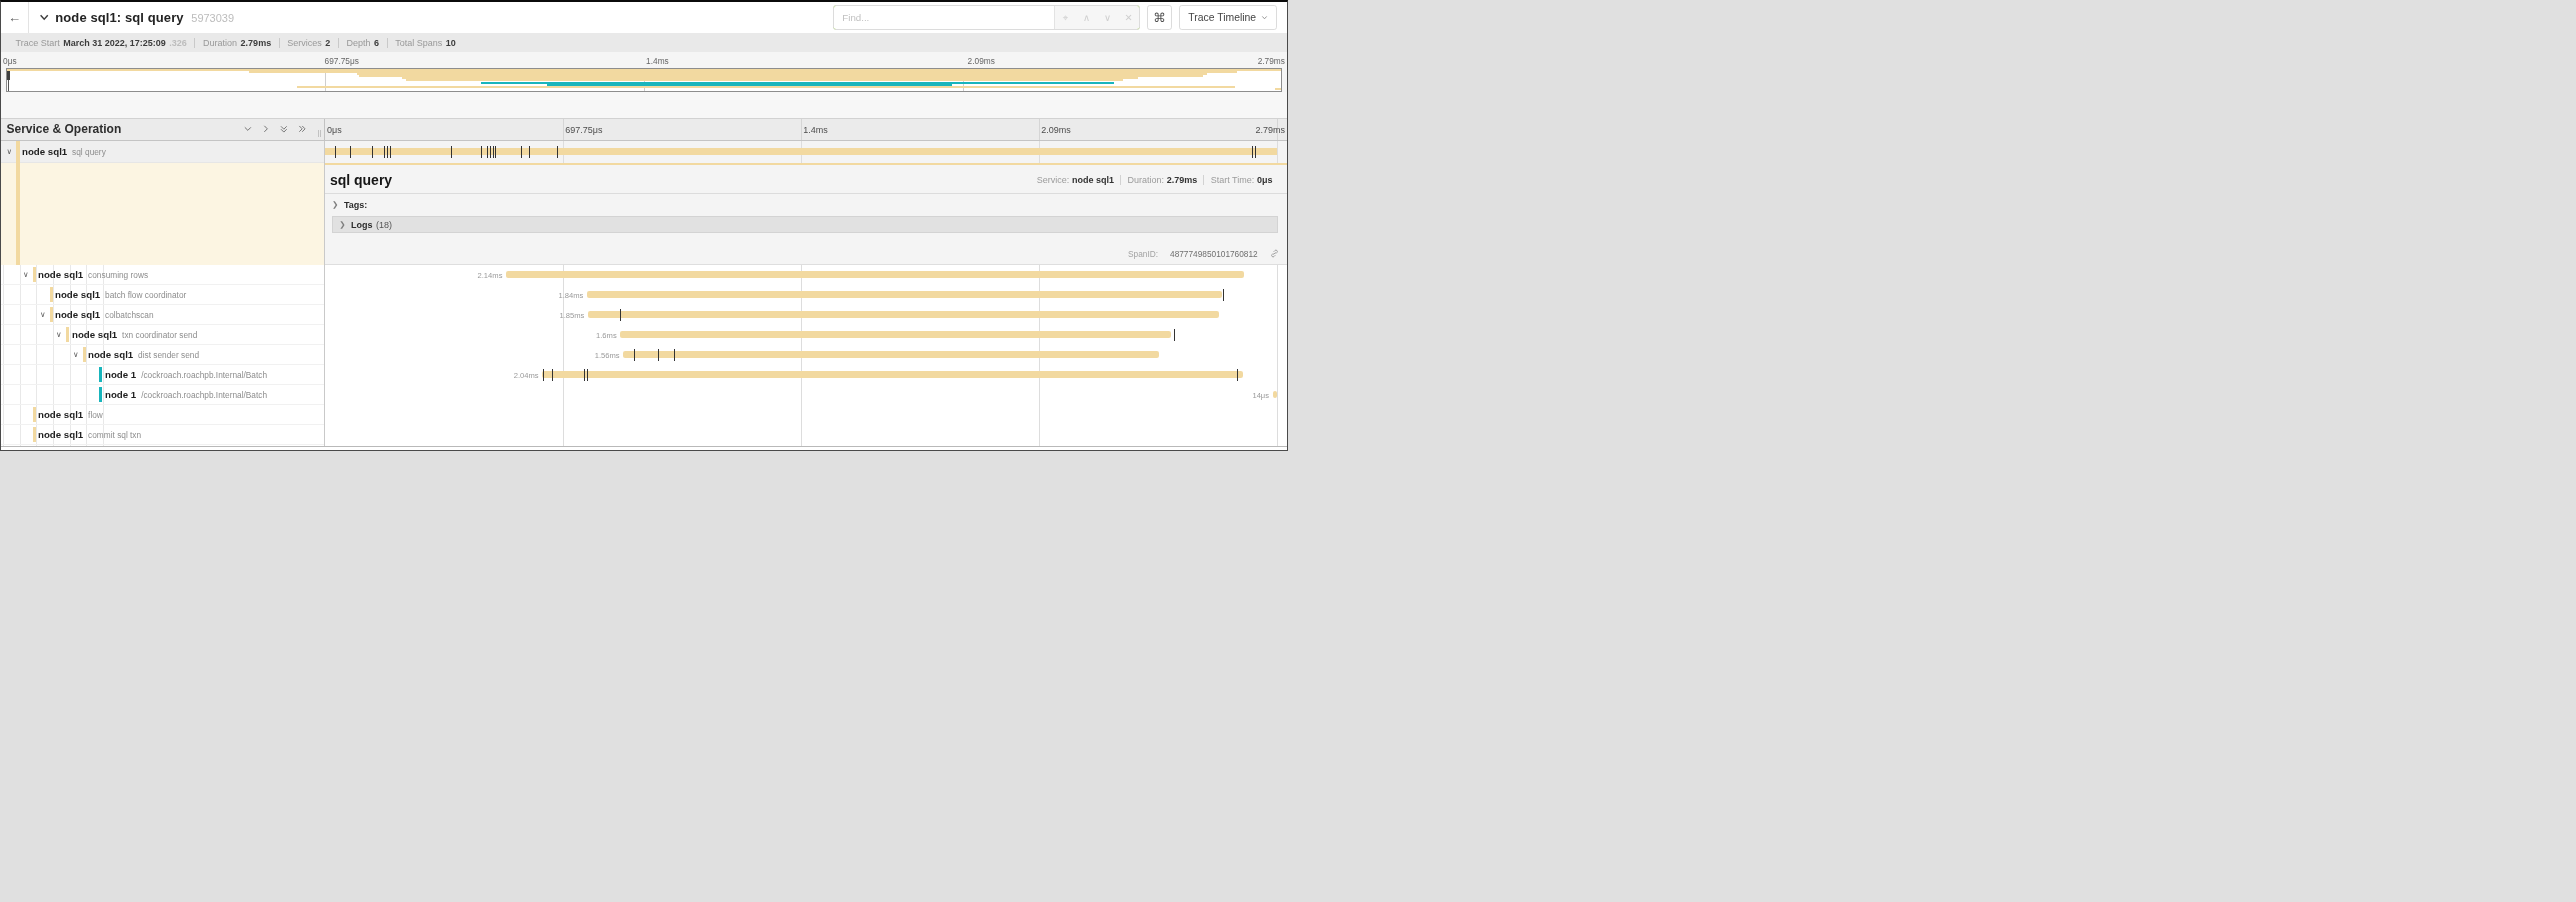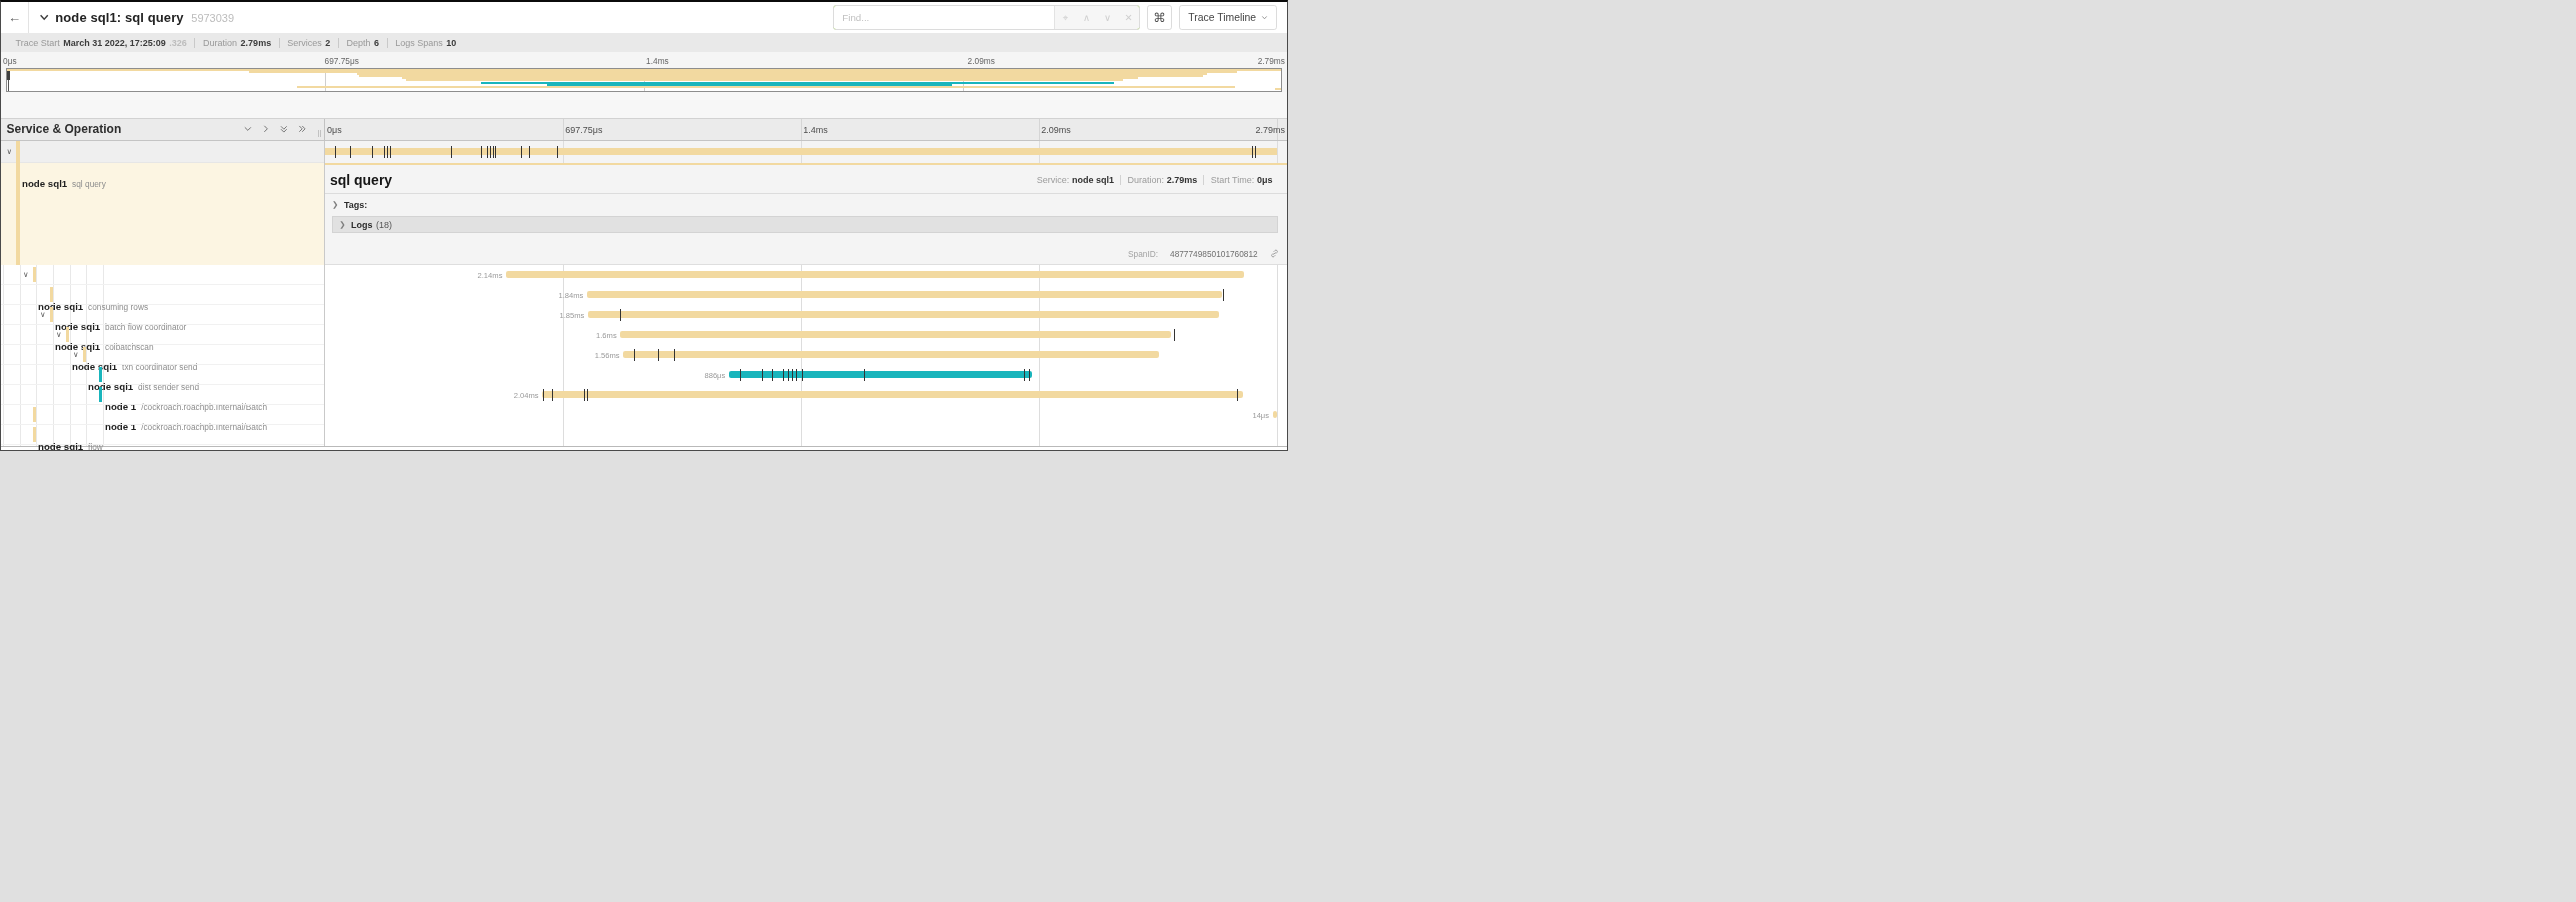--- a/index.html
+++ b/index.html
@@ -67,21 +67,21 @@
 
   .row1-left { height:22px; background:#efefef; border-bottom:0.7px solid #e6e6e6; position:relative; cursor:pointer; }
   .cream { height:102px; background:#fcf5e2; }
   .row1-accent { position:absolute; left:15.3px; top:0; width:3.5px; height:124px; z-index:2; }
 
   .tree-rows { position:relative; height:181px; }
   .tguide { position:absolute; top:0; bottom:0; width:0.7px; background:#e8e8e8; }
   .tree-row { height:20px; position:relative; border-bottom:0.7px solid #f1f1f1; cursor:pointer; }
   .tree-chev { position:absolute; top:50%; transform:translateY(-50%); color:#5c5c5c; font-size:7.6px; }
   .tree-accent { position:absolute; top:2.8px; width:2.8px; height:14.6px; }
-  .tree-svc { position:absolute; top:50%; transform:translateY(-50%); font-size:9.7px; font-weight:700; color:#1f1f1f; white-space:nowrap;margin-top:32px; }
+  .tree-svc { position:absolute; top:50%; transform:translateY(-50%); font-size:9.7px; font-weight:700; color:#1f1f1f; white-space:nowrap; }
   .tree-op { font-size:8.3px; font-weight:400; color:#8d8d8d; margin-left:4.9px; }
 
   .row1-band { height:22px; background:#f4f4f4; position:relative; }
   .span-bar { position:absolute; top:6.2px; height:7.6px; border-radius:2.1px; }
   .row1-band .span-bar { top:7px; border-radius:0; }
   .tickmark { position:absolute; top:4.2px; height:11.8px; width:0.7px; background:#333; }
   .row1-band .tickmark { top:4.9px; height:12.5px; }
   .bar-label { position:absolute; top:50%; transform:translateY(-50%); font-size:7.6px; color:#9a9a9a; white-space:nowrap; }
 
   
@@ -161,21 +161,21 @@
     </div>
     <div class="meta-item">
       <span class="meta-label">Services</span>
       <span class="meta-value">2</span>
     </div>
     <div class="meta-item">
       <span class="meta-label">Depth</span>
       <span class="meta-value">6</span>
     </div>
     <div class="meta-item">
-      <span class="meta-label">Logs Spans</span>
+      <span class="meta-label">Total Spans</span>
       <span class="meta-value">10</span>
     </div>
   </div>
 
   <div class="ov-ruler" id="ovRuler">
       <span class="rl" style="left: calc(0% + 2.1px);">0μs</span>
       <span class="rl" style="left: calc(25% + 2.1px);">697.75μs</span>
       <span class="rl" style="left: calc(50% + 2.1px);">1.4ms</span>
       <span class="rl" style="left: calc(75% + 2.1px);">2.09ms</span>
       <span class="rl" style="right: 2.1px;">2.79ms</span>
@@ -393,35 +393,20 @@
               <div class="tickmark" style="left: 89.2%;"></div>
             </div>
             <div class="trow">
               <span class="bar-label" style="right: calc(68.7% + 3.5px);">1.56ms</span>
               <div class="span-bar" style="left: 31.3%; width: 56.3%; background: rgb(242, 217, 160);"></div>
               <div class="tickmark" style="left: 32.4%;"></div>
               <div class="tickmark" style="left: 35%;"></div>
               <div class="tickmark" style="left: 36.7%;"></div>
             </div>
             <div class="trow">
-              <span class="bar-label" style="right: calc(57.6% + 3.5px);">886μs</span>
-              <div class="span-bar" style="left: 42.4%; width: 31.8%; background: rgb(25, 181, 188);"></div>
-              <div class="tickmark" style="left: 43.6%;"></div>
-              <div class="tickmark" style="left: 45.9%;"></div>
-              <div class="tickmark" style="left: 46.9%;"></div>
-              <div class="tickmark" style="left: 48.1%;"></div>
-              <div class="tickmark" style="left: 48.6%;"></div>
-              <div class="tickmark" style="left: 49%;"></div>
-              <div class="tickmark" style="left: 49.5%;"></div>
-              <div class="tickmark" style="left: 50.1%;"></div>
-              <div class="tickmark" style="left: 56.6%;"></div>
-              <div class="tickmark" style="left: 73.4%;"></div>
-              <div class="tickmark" style="left: 73.9%;"></div>
-            </div>
-            <div class="trow">
               <span class="bar-label" style="right: calc(77.2% + 3.5px);">2.04ms</span>
               <div class="span-bar" style="left: 22.8%; width: 73.6%; background: rgb(242, 217, 160);"></div>
               <div class="tickmark" style="left: 22.9%;"></div>
               <div class="tickmark" style="left: 23.8%;"></div>
               <div class="tickmark" style="left: 27.2%;"></div>
               <div class="tickmark" style="left: 27.5%;"></div>
               <div class="tickmark" style="left: 95.8%;"></div>
             </div>
             <div class="trow">
               <span class="bar-label" style="right: calc(0.5% + 3.5px);">14μs</span>

